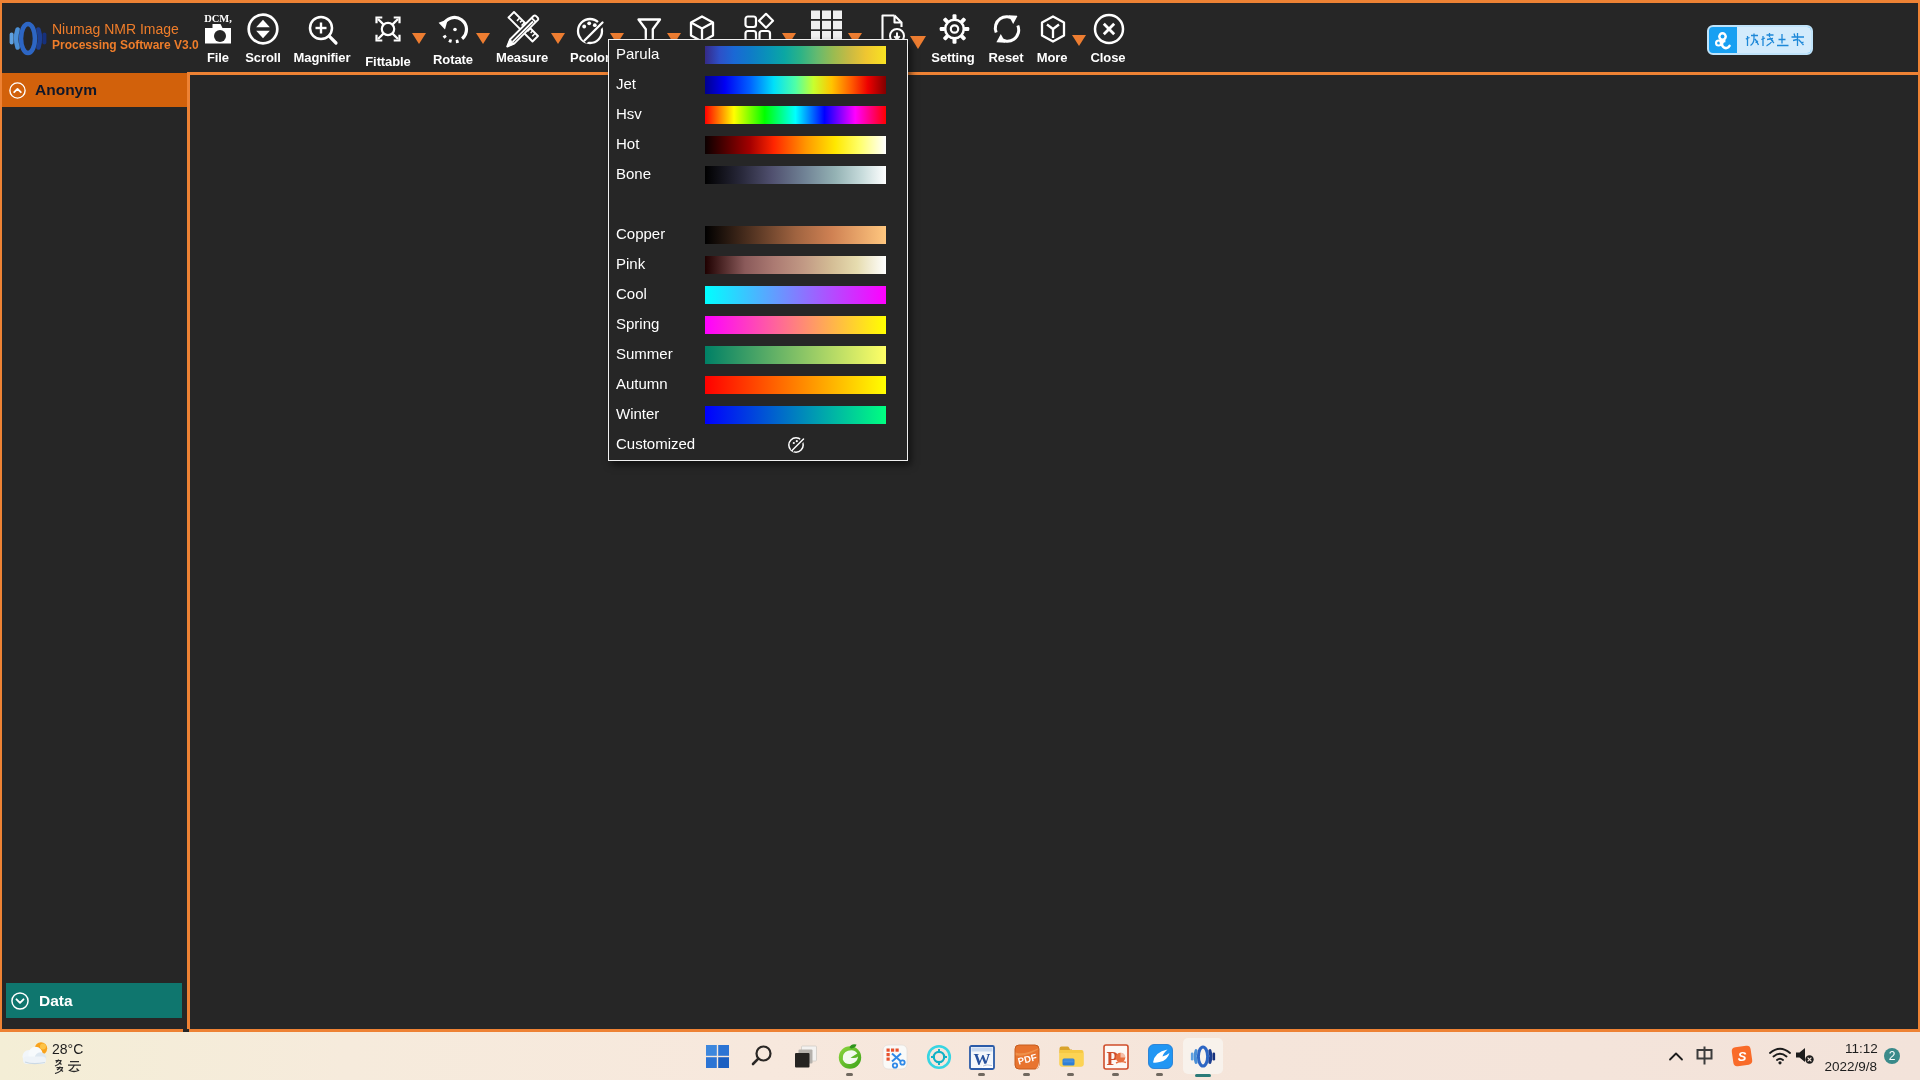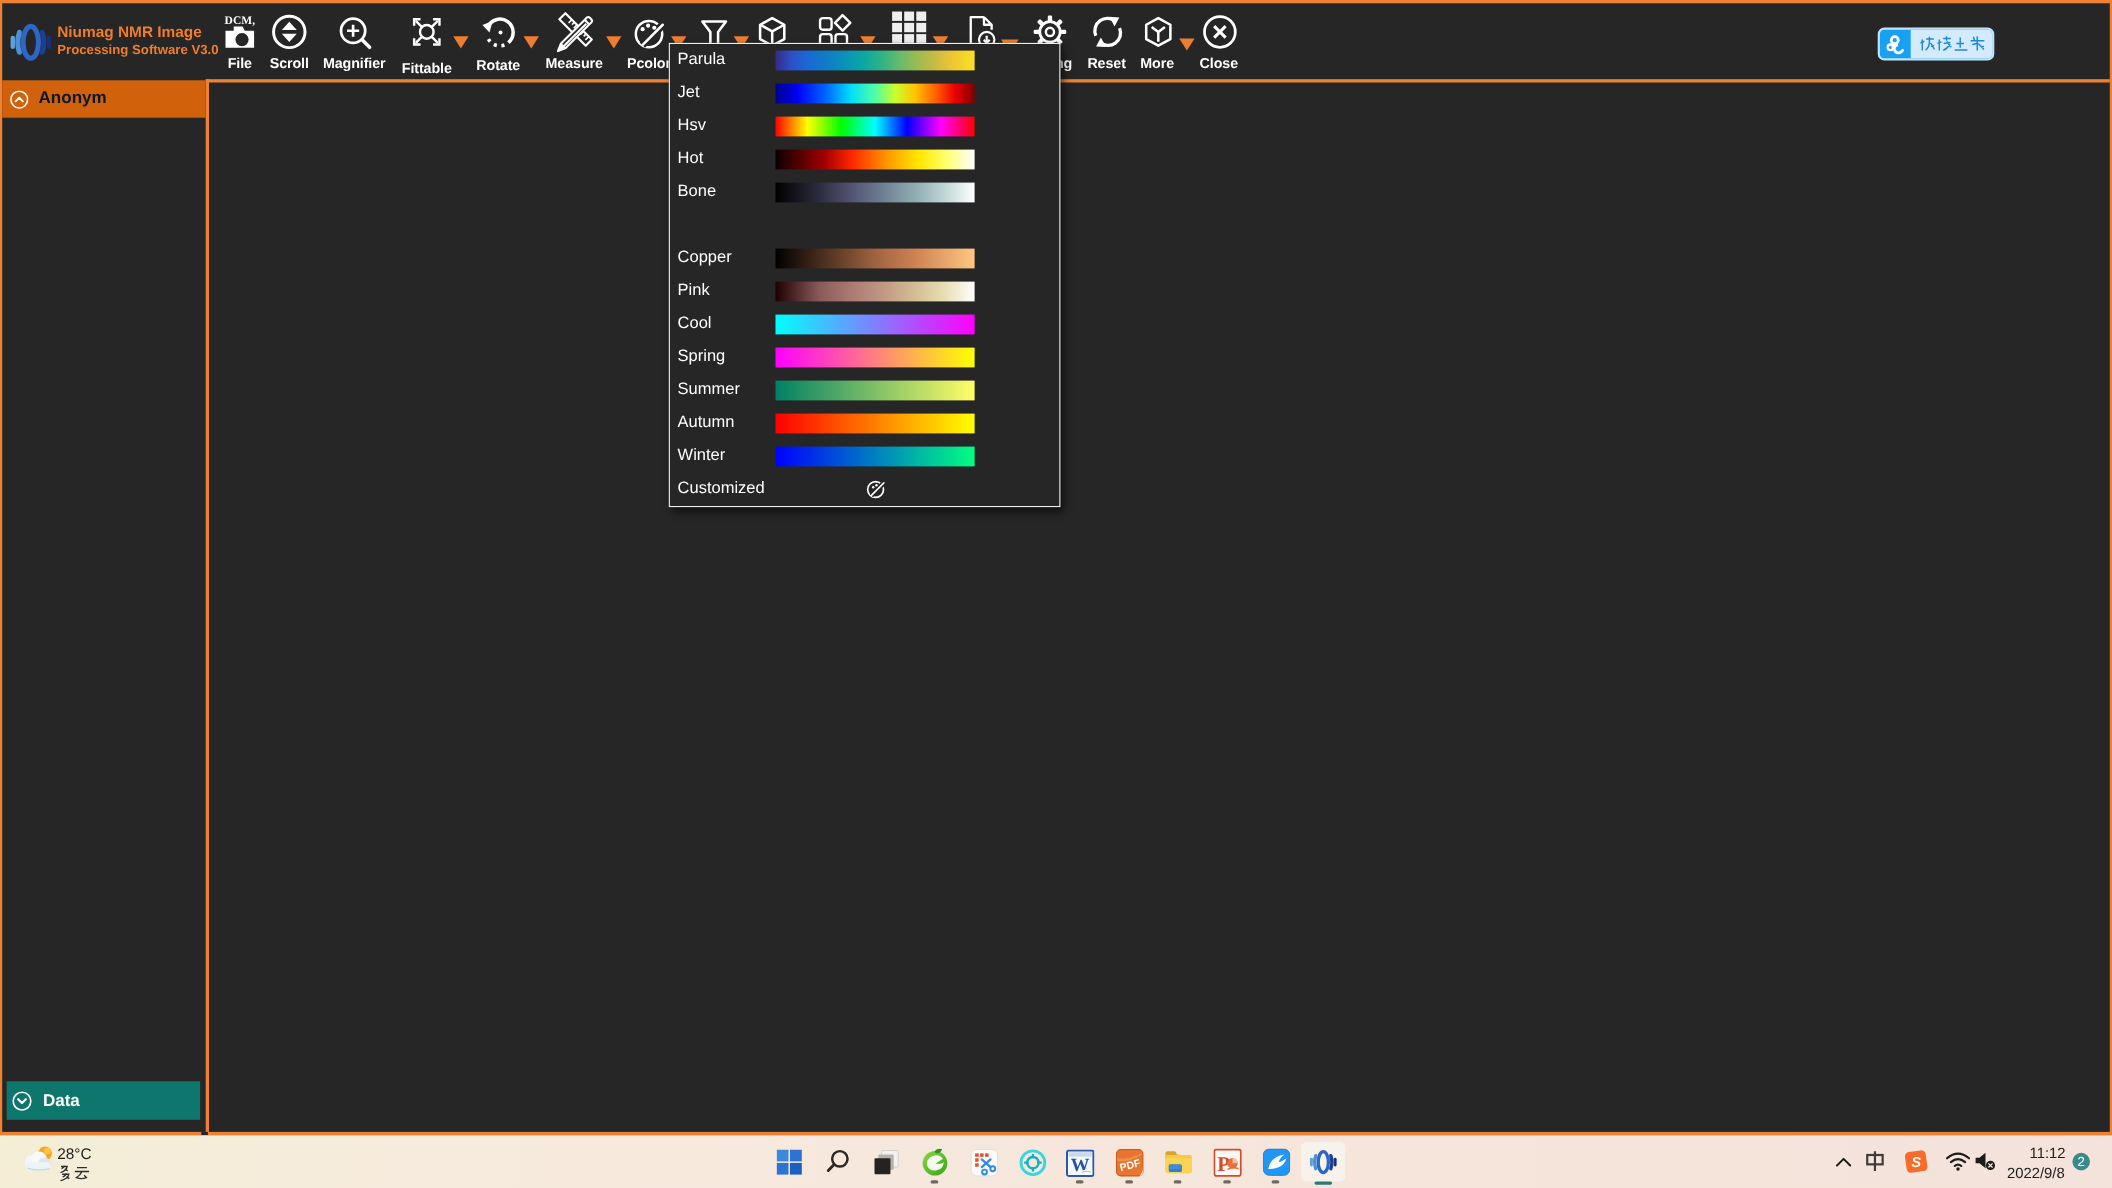--- a/index.html
+++ b/index.html
@@ -3,21 +3,21 @@
 <meta charset="utf-8">
 <style>
 *{margin:0;padding:0;box-sizing:border-box}
 html,body{width:1920px;height:1080px;overflow:hidden;background:#262626;font-family:"Liberation Sans",sans-serif}
 .abs{position:absolute}
 #win{position:absolute;left:0;top:0;width:1920px;height:1032px;background:#262626}
 .ob{background:#ee8234}
 .tool-label{position:absolute;top:50px;width:76px;text-align:center;color:#fff;font-weight:bold;font-size:13px;letter-spacing:-0.1px}
 .tri{position:absolute;width:0;height:0;border-left:7px solid transparent;border-right:7px solid transparent;border-top:11px solid #ed7d31}
 .tri.big{border-left-width:8px;border-right-width:8px;border-top-width:13px}
-#menu{position:absolute;left:608px;top:39px;width:356px;height:422px;background:#262626;border:1px solid #f0f0f0;box-shadow:3px 4px 7px rgba(0,0,0,.55)}
+#menu{position:absolute;left:608px;top:39px;width:300px;height:422px;background:#262626;border:1px solid #f0f0f0;box-shadow:3px 4px 7px rgba(0,0,0,.55)}
 .mrow{position:absolute;left:0;width:306px;height:30px}
 .mname{position:absolute;left:7px;top:5px;color:#fff;font-size:15px}
 .mbar{position:absolute;left:96px;top:6px;width:181px;height:18px}
 #taskbar{position:absolute;left:0;top:1032px;width:1920px;height:48px;background:linear-gradient(90deg,#f4eed6 0%,#f6ebdc 18%,#f7e8dd 40%,#f5e5da 65%,#f3e3da 100%)}
 .dash{position:absolute;top:41px;width:7px;height:3px;border-radius:1.5px;background:#70685f}
 .tbtxt{position:absolute;color:#1d1d1d;font-size:13.5px;line-height:1}
 </style>
 </head>
 <body>
 <div id="win">
@@ -48,21 +48,21 @@
 
   <svg class="abs" style="left:9px;top:18px" width="38" height="41" viewBox="0 0 38 41">
     <g fill="none" stroke-linecap="round">
       <ellipse cx="19" cy="20.5" rx="7" ry="14.5" stroke="#2d66c4" stroke-width="4.6"></ellipse>
       <path d="M8.6,11.5 Q5.6,20.5 8.6,29.5" stroke="#4b8fd6" stroke-width="4.6"></path>
       <path d="M29.4,11.5 Q32.4,20.5 29.4,29.5" stroke="#1c3f92" stroke-width="4.6"></path>
       <line x1="2.6" y1="16.5" x2="2.6" y2="24.5" stroke="#5ea0e0" stroke-width="4"></line>
       <line x1="35.4" y1="16.5" x2="35.4" y2="24.5" stroke="#16307c" stroke-width="4"></line>
     </g>
   </svg>
-  <div class="abs" style="left:52px;top:21px;color:#ef7d2a;font-weight:bold;font-size:14px">Niumag NMR Image</div>
+  <div class="abs" style="left:52px;top:21px;color:#ef7d2a;font-weight:normal;font-size:14px">Niumag NMR Image</div>
   <div class="abs" style="left:52px;top:38px;color:#ef7d2a;font-weight:bold;font-size:12px">Processing Software V3.0</div>
 
   <svg class="abs" style="left:201px;top:12px" width="34" height="34" viewBox="0 0 34 34">
     <text x="17" y="10" font-size="10.5" font-weight="bold" fill="#fff" text-anchor="middle" font-family="Liberation Serif">DCM,</text>
     <path d="M4,16 h7.5 v-4 h8 l2,4 h8.5 v15.5 h-26 z" fill="#fff"></path>
     <circle cx="19" cy="24" r="6" fill="#262626"></circle>
   </svg>
   <svg class="abs" style="left:246px;top:12px" width="34" height="34" viewBox="0 0 34 34">
     <circle cx="17" cy="17" r="14.3" fill="none" stroke="#fff" stroke-width="2.7"></circle>
     <path d="M17,7.8 L23.8,15.3 H10.2 Z" fill="#fff"></path>

